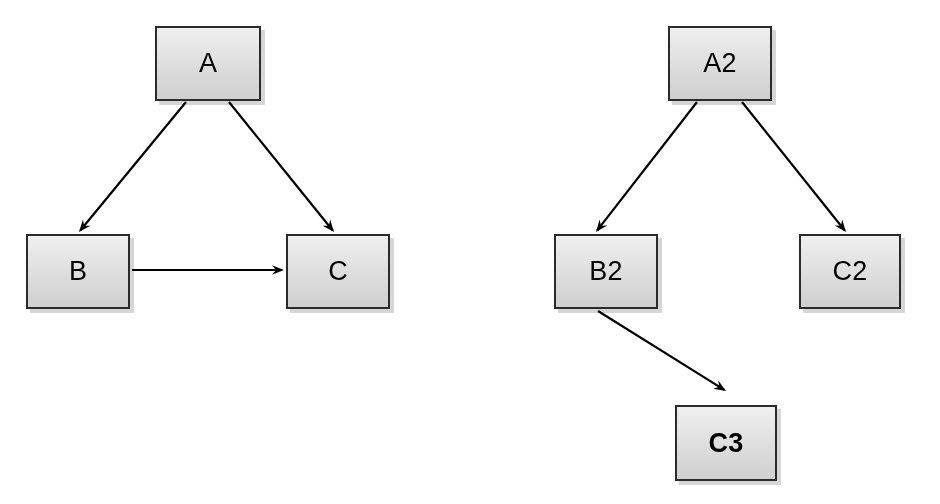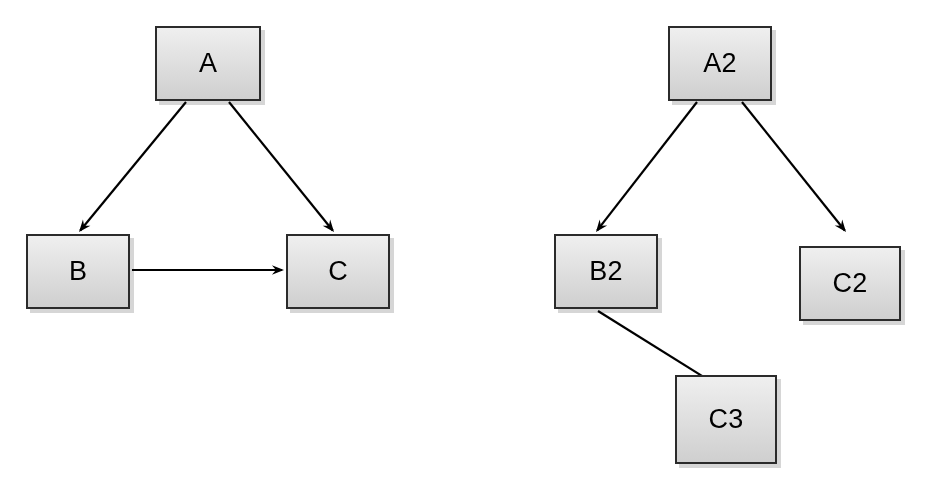--- a/index.html
+++ b/index.html
@@ -89,21 +89,21 @@
       </div>
       <div class="node" style="left: 286px; top: 234px; width: 104px; height: 75px; border-color: rgb(43, 43, 43); background-image: linear-gradient(rgb(239, 239, 239) 0%, rgb(207, 207, 207) 100%); box-shadow: rgba(0, 0, 0, 0.16) 4px 4px 0px 0px;">
         <span class="node-label" style="color: rgb(0, 0, 0);">C</span>
       </div>
       <div class="node" style="left: 668px; top: 26px; width: 104px; height: 75px; border-color: rgb(43, 43, 43); background-image: linear-gradient(rgb(239, 239, 239) 0%, rgb(207, 207, 207) 100%); box-shadow: rgba(0, 0, 0, 0.16) 4px 4px 0px 0px;">
         <span class="node-label" style="color: rgb(0, 0, 0);">A2</span>
       </div>
       <div class="node" style="left: 554px; top: 234px; width: 104px; height: 75px; border-color: rgb(43, 43, 43); background-image: linear-gradient(rgb(239, 239, 239) 0%, rgb(207, 207, 207) 100%); box-shadow: rgba(0, 0, 0, 0.16) 4px 4px 0px 0px;">
         <span class="node-label" style="color: rgb(0, 0, 0);">B2</span>
       </div>
-      <div class="node" style="left: 799px; top: 234px; width: 102px; height: 75px; border-color: rgb(43, 43, 43); background-image: linear-gradient(rgb(239, 239, 239) 0%, rgb(207, 207, 207) 100%); box-shadow: rgba(0, 0, 0, 0.16) 4px 4px 0px 0px; margin-top: 12px;">
+      <div class="node" style="left: 799px; top: 234px; width: 102px; height: 75px; border-color: rgb(43, 43, 43); background-image: linear-gradient(rgb(239, 239, 239) 0%, rgb(207, 207, 207) 100%); box-shadow: rgba(0, 0, 0, 0.16) 4px 4px 0px 0px;">
         <span class="node-label" style="color: rgb(0, 0, 0);">C2</span>
       </div>
-      <div class="node" style="left: 675px; top: 375px; width: 102px; height: 89px; border-color: rgb(43, 43, 43); background-image: linear-gradient(rgb(239, 239, 239) 0%, rgb(207, 207, 207) 100%); box-shadow: rgba(0, 0, 0, 0.16) 4px 4px 0px 0px;">
+      <div class="node" style="left: 675px; top: 405px; width: 102px; height: 76px; border-color: rgb(43, 43, 43); background-image: linear-gradient(rgb(239, 239, 239) 0%, rgb(207, 207, 207) 100%); box-shadow: rgba(0, 0, 0, 0.16) 4px 4px 0px 0px; font-weight: bold;">
         <span class="node-label" style="color: rgb(0, 0, 0);">C3</span>
       </div>
     </div>
 
 </div>
 
 </body></html>

